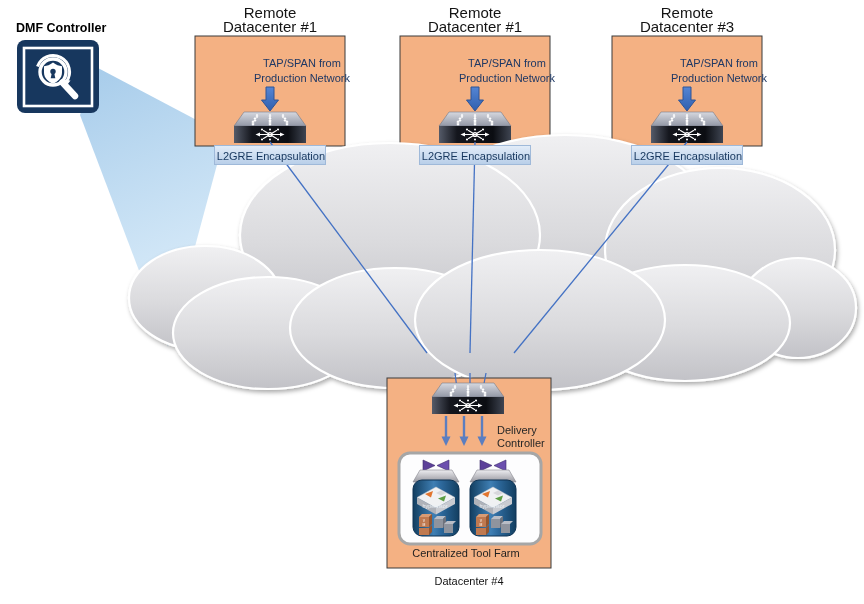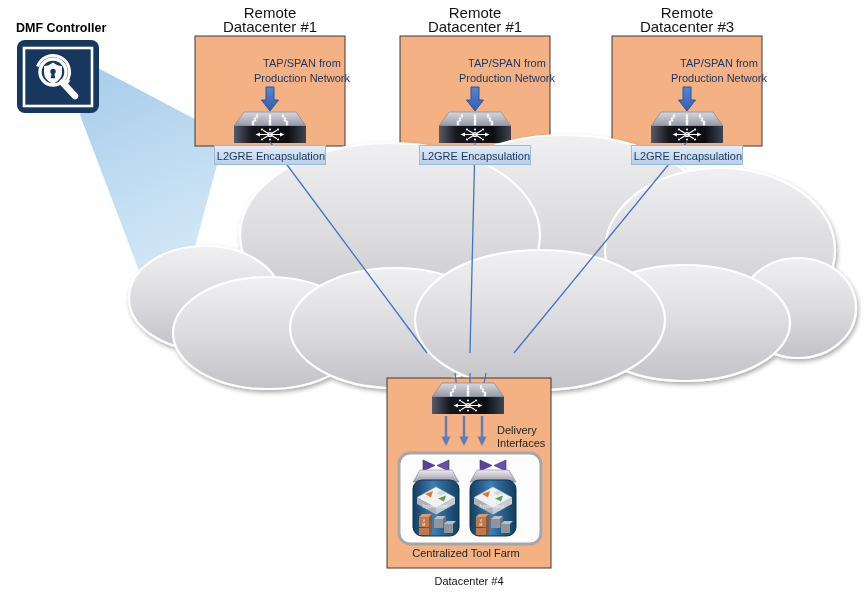--- a/index.html
+++ b/index.html
@@ -227,18 +227,18 @@
 </div>
 <div class="txt tap-text" style="left:612px;">
   <div>TAP/SPAN from</div>
   <div>Production Network</div>
 </div>
 <div class="tun-label" style="left:631px;top:145px;">L2GRE Encapsulation</div>
 
 
 <div class="txt delivery-text">
   <div>Delivery</div>
-  <div>Interfaces</div>
+  <div>Controller</div>
 </div>
 <div class="txt toolfarm-label">Centralized Tool Farm</div>
 <div class="txt dc4-title">Datacenter #4</div>
 
 </div>
 
 </body></html>

